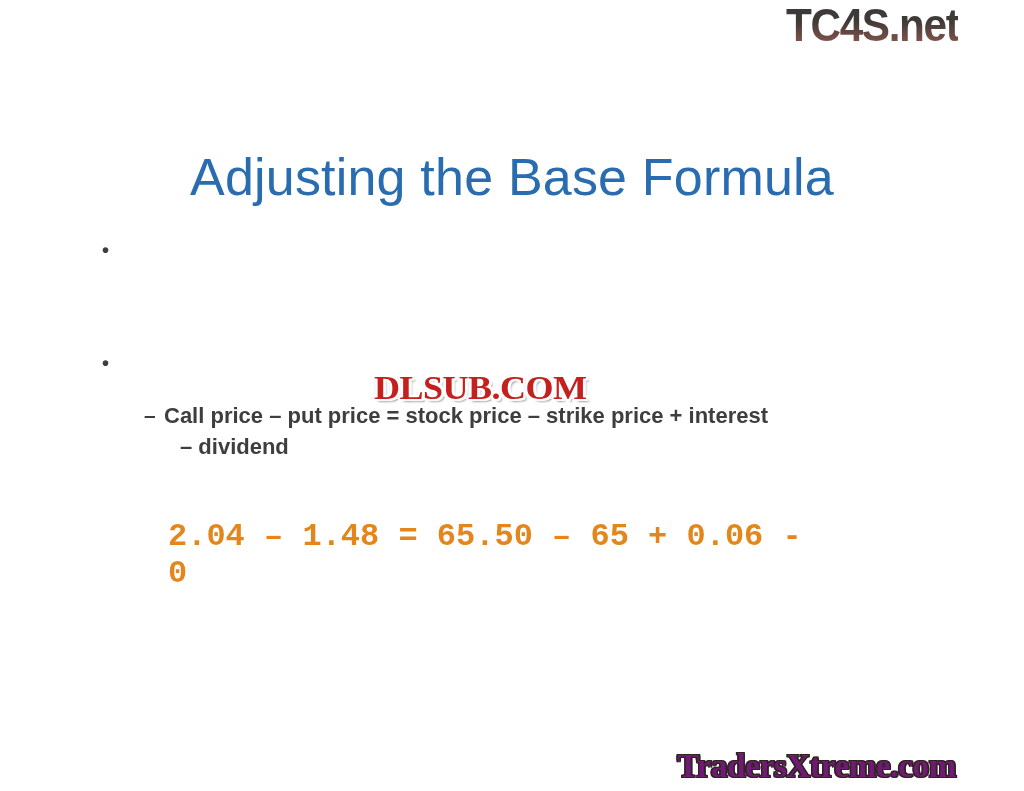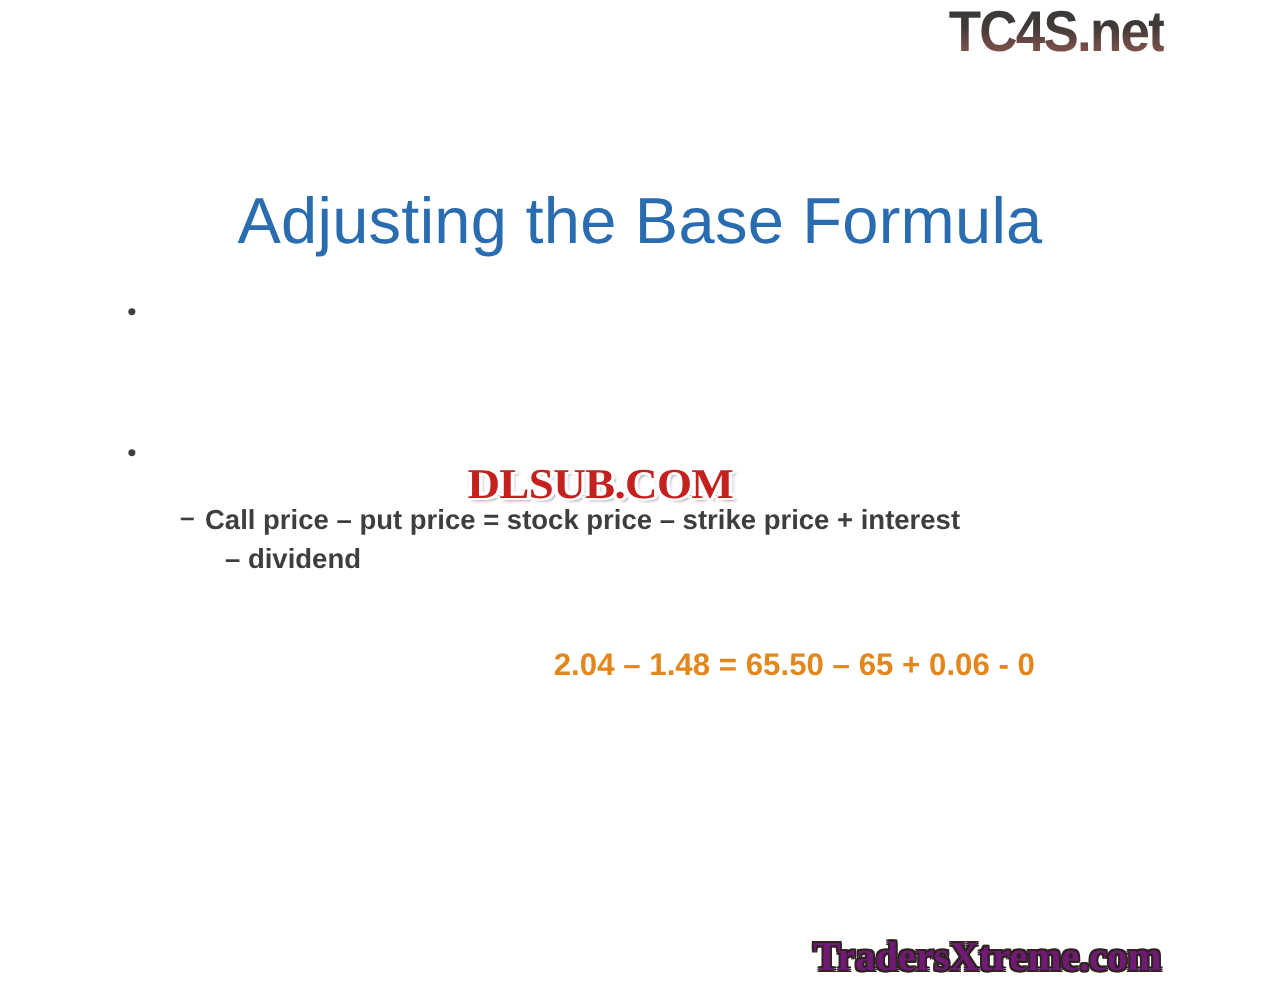--- a/index.html
+++ b/index.html
@@ -9,20 +9,21 @@
     background: #ffffff;
   }
 
   #slide {
     position: relative;
     width: 939px;
     height: 791px;
     background: #ffffff;
     overflow: hidden;
     font-family: "Liberation Sans", sans-serif;
+    padding-left: 27px;
     -webkit-font-smoothing: antialiased;
   }
 
   
   #tc4s-watermark {
     position: absolute;
     top: 2px;
     right: 8px;
     font-family: "Liberation Sans", sans-serif;
     font-weight: bold;
@@ -110,25 +111,25 @@
     flex: 1 1 auto;
     max-width: 760px;
     text-indent: 0;
   }
   .bullet-l2 .btext .wrap2 {
     display: block;
     padding-left: 16px;
   }
 
   #formula-line {
-    font-family: Liberation Sans, sans-serif;
-    font-weight: bold;
-    font-size: 25px;
+    font-family: Liberation Mono, monospace;
+    font-weight: bold;
+    font-size: 32px;
     color: #e3871c;
-    text-align: right;
+    text-align: left;
     width: 660px;
     margin-left: 72px;
   }
 
   
   #dlsub-watermark {
     position: absolute;
     left: 374px;
     top: 371px;
     font-family: "Liberation Serif", serif;

